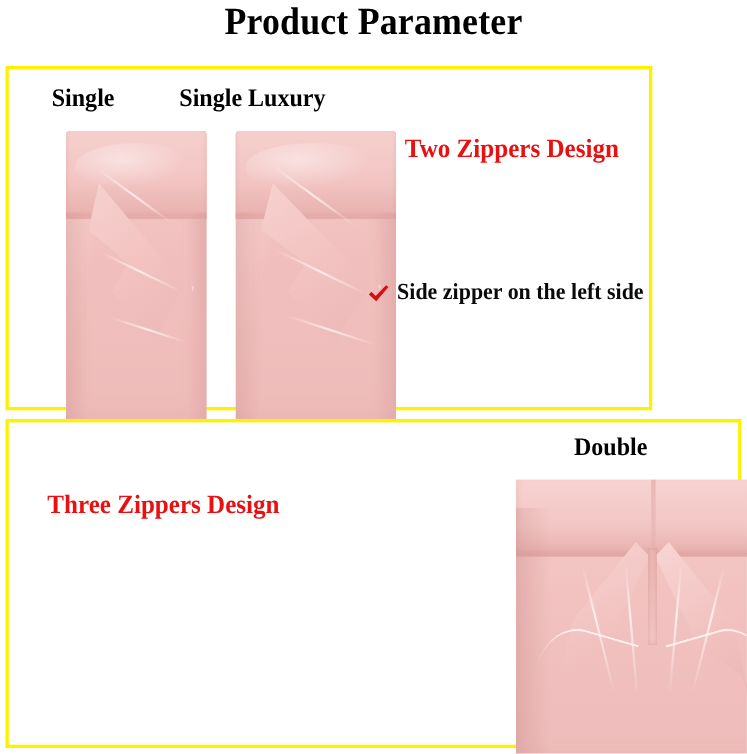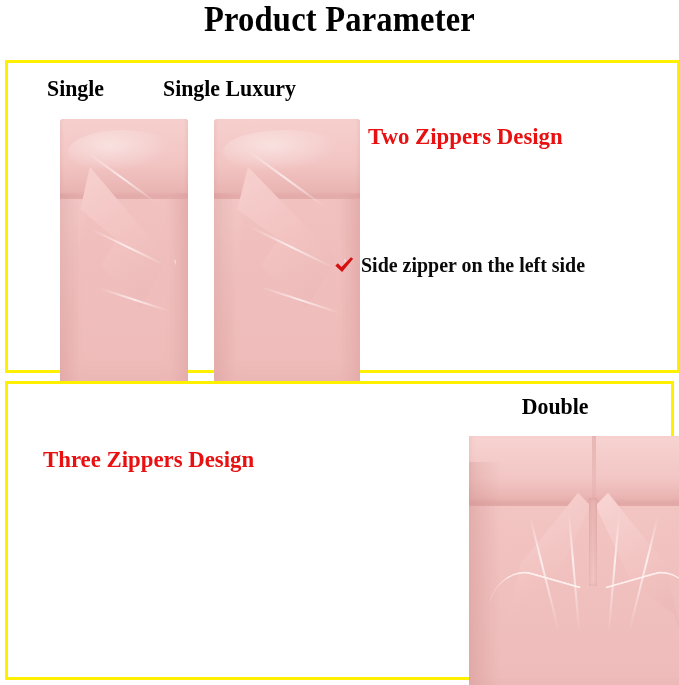--- a/index.html
+++ b/index.html
@@ -38,21 +38,21 @@
   
   .panel {
     position: absolute;
     box-sizing: border-box;
     border: 3px solid #FFF000;
     background: #ffffff;
   }
   #panel-single {
     left: 5px;
     top: 60px;
-    width: 675px;
+    width: 588px;
     height: 313px;
   }
   #panel-double {
     left: 5px;
     top: 381px;
     width: 669px;
     height: 299px;
   }
 
   
@@ -81,20 +81,21 @@
     transform: scaleX(0.95);
     transform-origin: left center;
   }
   #heading-two   { left: 360px; top: 60px; }
   #heading-three { left: 35px;  top: 62px; }
 
   
   .bullet {
     position: absolute;
     display: flex;
+    align-items: center;
     white-space: nowrap;
   }
   .bullet .check-icon {
     display: inline-block;
     width: 22px;
     height: 22px;
     margin-right: 6px;
     flex: 0 0 auto;
     position: relative;
     top: 1px;

